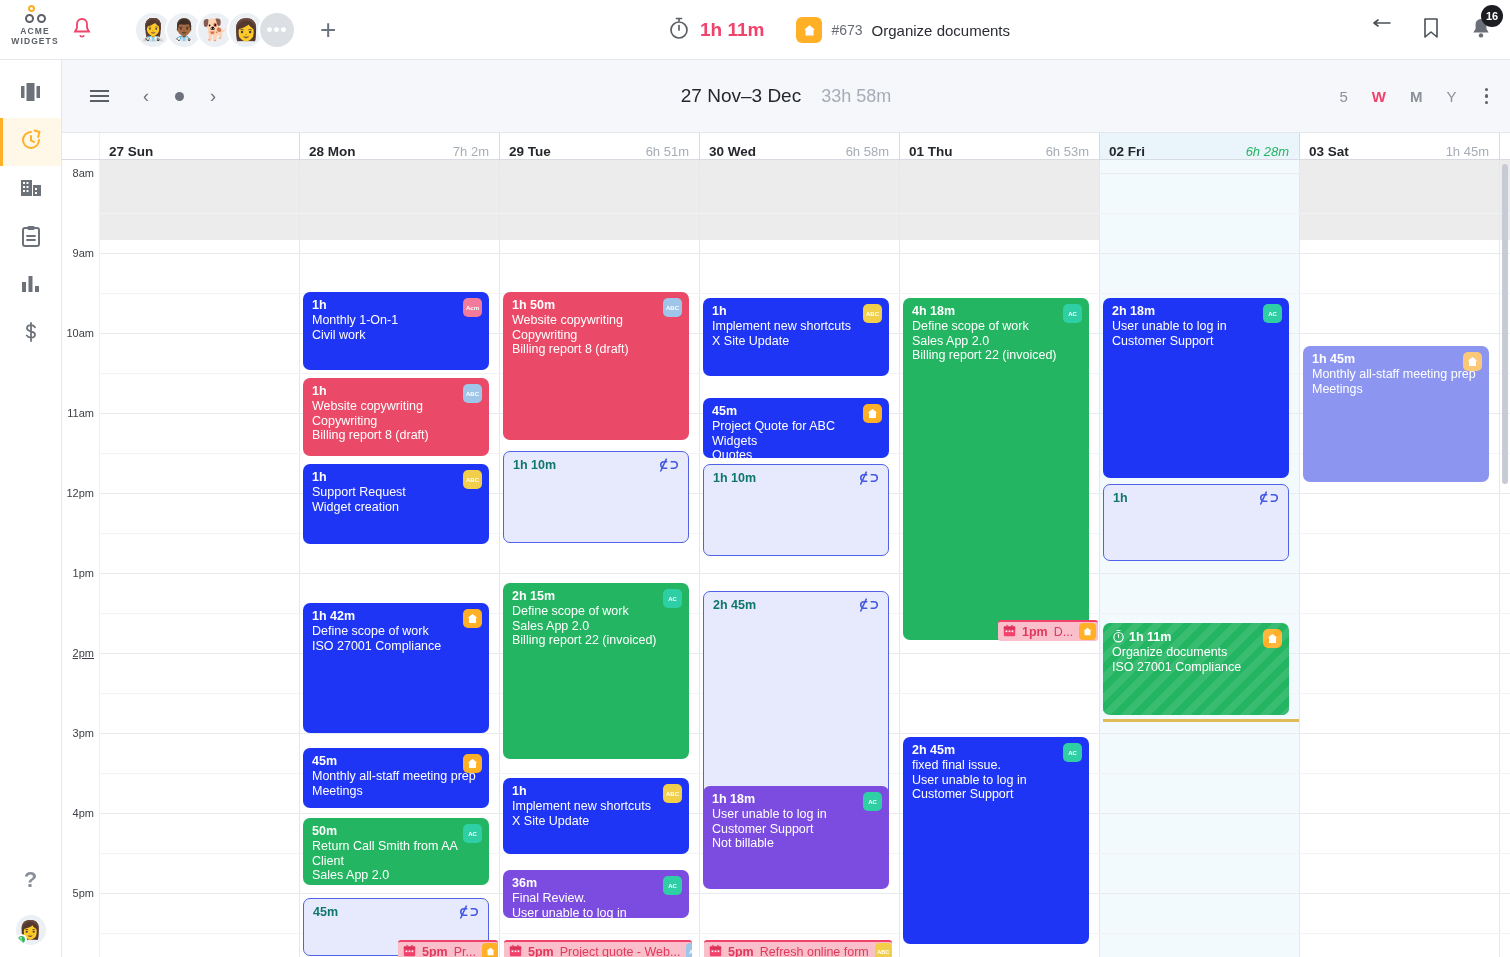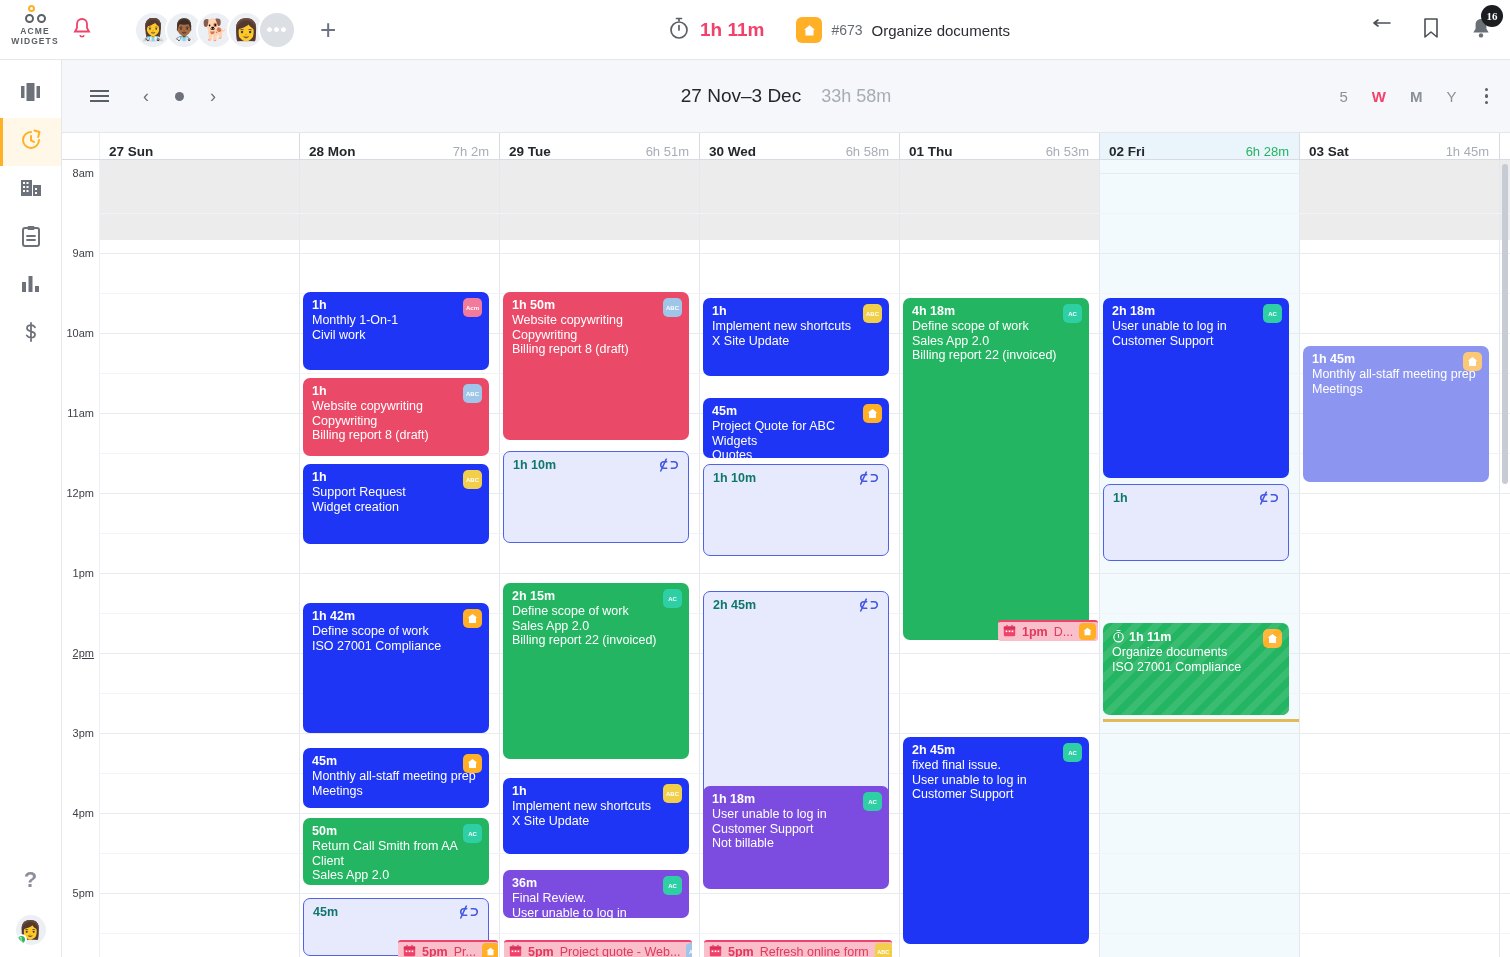--- a/index.html
+++ b/index.html
@@ -45,21 +45,21 @@
                  display: flex; align-items: center; justify-content: center; }
   .task-id { color: #666b73; font-size: 14px; }
   .task-title { color: #2a2d33; font-size: 15px; }
 
   .topright { position: absolute; right: 18px; top: 0; height: 60px;
               display: flex; align-items: center; gap: 30px; }
   .notif-wrap { position: relative; }
   .notif-badge { position: absolute; top: -11px; right: -11px; background: #1b1d21;
                  color: #fff; font-size: 11px; font-weight: bold; border-radius: 50%;
                  width: 22px; height: 22px; display: flex; align-items: center;
-                 justify-content: center; font-family: Liberation Serif, serif; }
+                 justify-content: center; }
 
   
   .rail { position: absolute; left: 0; top: 60px; width: 62px; height: 897px;
           background: #fff; border-right: 1px solid #e4e7ec; }
   .rail-item { height: 48px; display: flex; align-items: center;
                justify-content: center; position: relative; color: #6d727a; }
   .rail-item.active { background: #fff7e8; }
   .rail-item.active::before { content:""; position: absolute; left: 0; top: 0;
                width: 3px; height: 100%; background: #ffb027; }
   .rail-sp { height: 10px; }
@@ -104,21 +104,21 @@
   .dayhdr { position: absolute; left: 0; top: 72px; width: 1448px; height: 28px;
             background: #fff; border-top: 1px solid #e4e7ec;
             border-bottom: 1px solid #d8dce2; display: flex; }
   .dh-gutter { width: 38px; border-right: 1px solid #eceff3; background: #fff; }
   .dh-cell { width: 200px; border-right: 1px solid #d8dce2; display: flex;
              align-items: flex-end; justify-content: space-between;
              padding: 0 10px 0 9px; }
   .dh-cell.today { background: #eaf4fb; }
   .dh-name { font-size: 13.5px; font-weight: bold; color: #24272c; }
   .dh-time { font-size: 13px; color: #a7adb6; }
-  .dh-time.green { color: #23b561; }
+  .dh-time.green { color: #23b561; font-style: italic; }
 
   
   .gridwrap { position: absolute; left: 0; top: 100px; width: 1448px;
               height: 797px; overflow: hidden; background: #fff; }
   .gutter { position: absolute; left: 0; top: 0; width: 38px; height: 800px;
             border-right: 1px solid #eceff3; }
   .hr-lbl { position: absolute; right: 5px; font-size: 11px; color: #3d4148;
             transform: translateY(-6px); }
   .cols { position: absolute; left: 38px; top: 0; }
   .col { position: absolute; top: 0; width: 200px; height: 800px;

